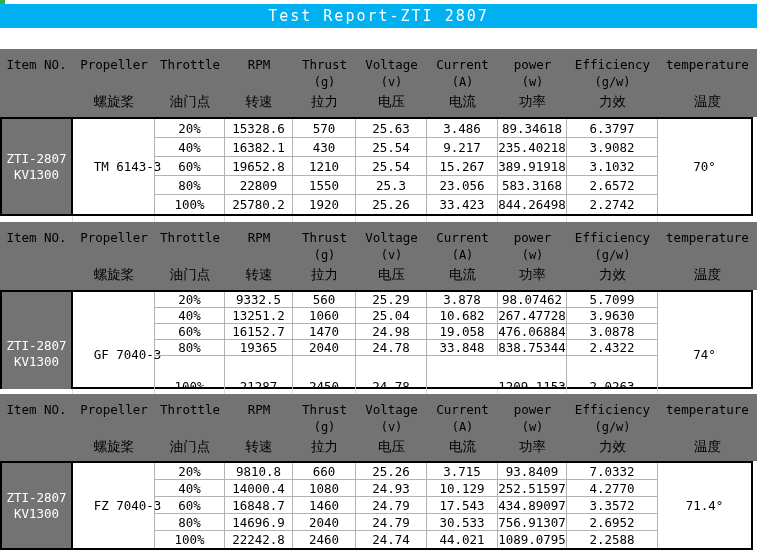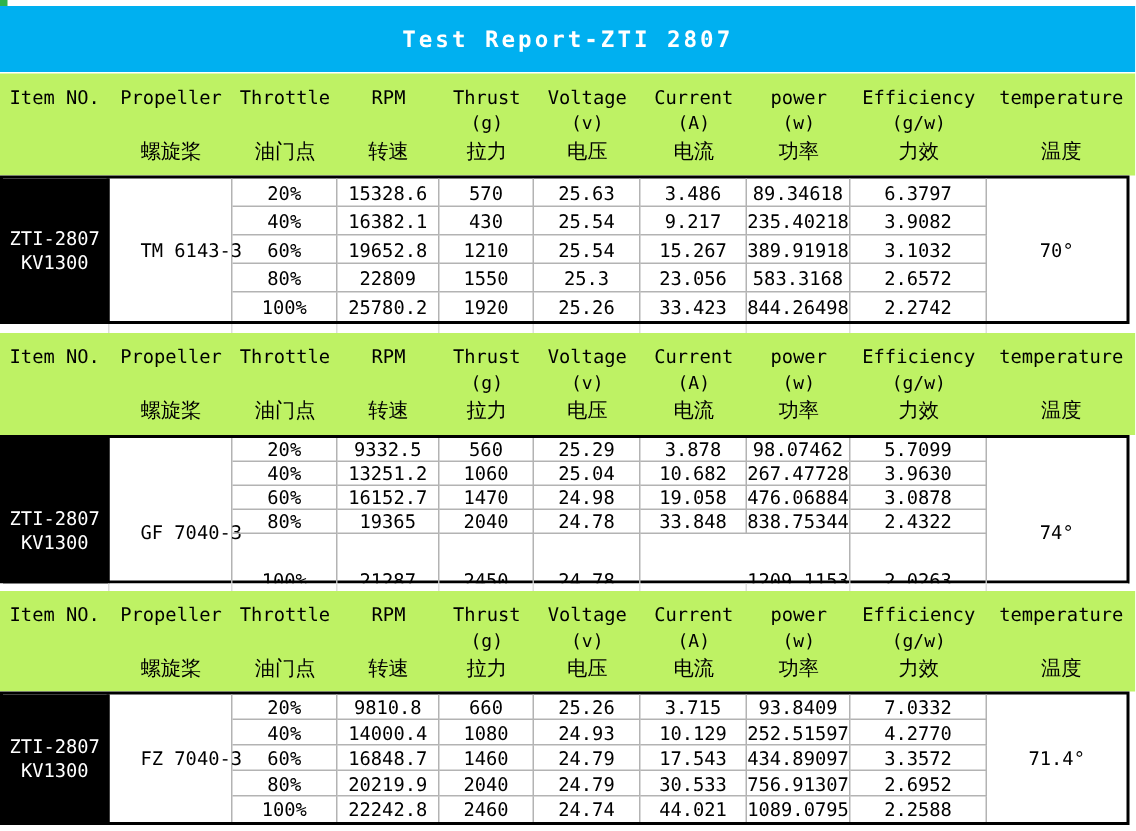--- a/index.html
+++ b/index.html
@@ -2,39 +2,39 @@
 <html><head>
 <meta charset="utf-8">
 <style>
   * { box-sizing: border-box; margin: 0; padding: 0; }
   html,body { width: 757px; height: 554px; background: #fff;
     font-family: "DejaVu Sans Mono", "Liberation Mono", monospace; }
   .page { position: relative; width: 757px; height: 554px; overflow: hidden; background: #fff; }
 
   .corner-green { position: absolute; left: 0; top: 0; width: 5px; height: 9px; background: #2eb34c; }
 
-  .titlebar { position: absolute; left: 0; top: 4px; width: 757px; height: 44px;
+  .titlebar { position: absolute; left: 0; top: 4px; width: 757px; height: 24px;
     background: #00b0f0; color: #fff; display: flex; align-items: center; justify-content: center;
-    font-size: 15px; font-weight: 700; letter-spacing: 2px; }
-
-  .section-header { position: absolute; left: 0; width: 757px; background: #bef264;
+    font-size: 15px; font-weight: 400; letter-spacing: 2px; }
+
+  .section-header { position: absolute; left: 0; width: 757px; background: #737373;
     display: grid; grid-template-columns: 73px 82px 70px 68px 63px 71px 71px 69px 91px 99px;
     padding-top: 5px; }
   .hcell { display: flex; flex-direction: column; align-items: center; color: #000; }
   .hl { text-align: center; white-space: nowrap; }
   .hl.en   { font-size: 12.5px; height: 21px; line-height: 21px; }
   .hl.unit { font-size: 12px;   height: 16px; line-height: 15px; }
   .hl.cn   { font-size: 13.5px; height: 22px; line-height: 21px;
              font-family: "DejaVu Sans", "Liberation Sans", sans-serif; }
 
   .datablock { position: absolute; left: 0; width: 753px; background: #fff;
     border: 2px solid #000; display: grid;
     grid-template-columns: 71px 82px 70px 68px 63px 71px 71px 69px 91px 1fr;
     grid-template-rows: repeat(5, 1fr); }
-  .itemcell { grid-row: 1 / 6; grid-column: 1; background: #000000; color: #fff;
+  .itemcell { grid-row: 1 / 6; grid-column: 1; background: #737373; color: #fff;
     border-right: 2px solid #000; display: flex; flex-direction: column;
     align-items: center; justify-content: center; font-size: 12.5px; line-height: 16px; }
   .propcell { grid-row: 1 / 6; grid-column: 2; border-right: 1px solid #b3b3b3;
     display: flex; align-items: center; justify-content: center; font-size: 12.5px; white-space: nowrap; padding-left: 28px; }
   .tempcell { grid-row: 1 / 6; grid-column: 10;
     display: flex; align-items: center; justify-content: center; font-size: 12.5px; }
   .vcell { display: flex; align-items: center; justify-content: center;
     font-size: 12.5px; border-right: 1px solid #b3b3b3; white-space: nowrap; }
   .vcell.rb { border-bottom: 1px solid #b3b3b3; }
 
@@ -315,21 +315,21 @@
         <div class="vcell rb" style="grid-area: 2 / 8;">252.51597</div>
         <div class="vcell rb" style="grid-area: 2 / 9;">4.2770</div>
         <div class="vcell rb" style="grid-area: 3 / 3;">60%</div>
         <div class="vcell rb" style="grid-area: 3 / 4;">16848.7</div>
         <div class="vcell rb" style="grid-area: 3 / 5;">1460</div>
         <div class="vcell rb" style="grid-area: 3 / 6;">24.79</div>
         <div class="vcell rb" style="grid-area: 3 / 7;">17.543</div>
         <div class="vcell rb" style="grid-area: 3 / 8;">434.89097</div>
         <div class="vcell rb" style="grid-area: 3 / 9;">3.3572</div>
         <div class="vcell rb" style="grid-area: 4 / 3;">80%</div>
-        <div class="vcell rb" style="grid-area: 4 / 4;">20219.9</div>
+        <div class="vcell rb" style="grid-area: 4 / 4;">14696.9</div>
         <div class="vcell rb" style="grid-area: 4 / 5;">2040</div>
         <div class="vcell rb" style="grid-area: 4 / 6;">24.79</div>
         <div class="vcell rb" style="grid-area: 4 / 7;">30.533</div>
         <div class="vcell rb" style="grid-area: 4 / 8;">756.91307</div>
         <div class="vcell rb" style="grid-area: 4 / 9;">2.6952</div>
         <div class="vcell" style="grid-area: 5 / 3;">100%</div>
         <div class="vcell" style="grid-area: 5 / 4;">22242.8</div>
         <div class="vcell" style="grid-area: 5 / 5;">2460</div>
         <div class="vcell" style="grid-area: 5 / 6;">24.74</div>
         <div class="vcell" style="grid-area: 5 / 7;">44.021</div>

